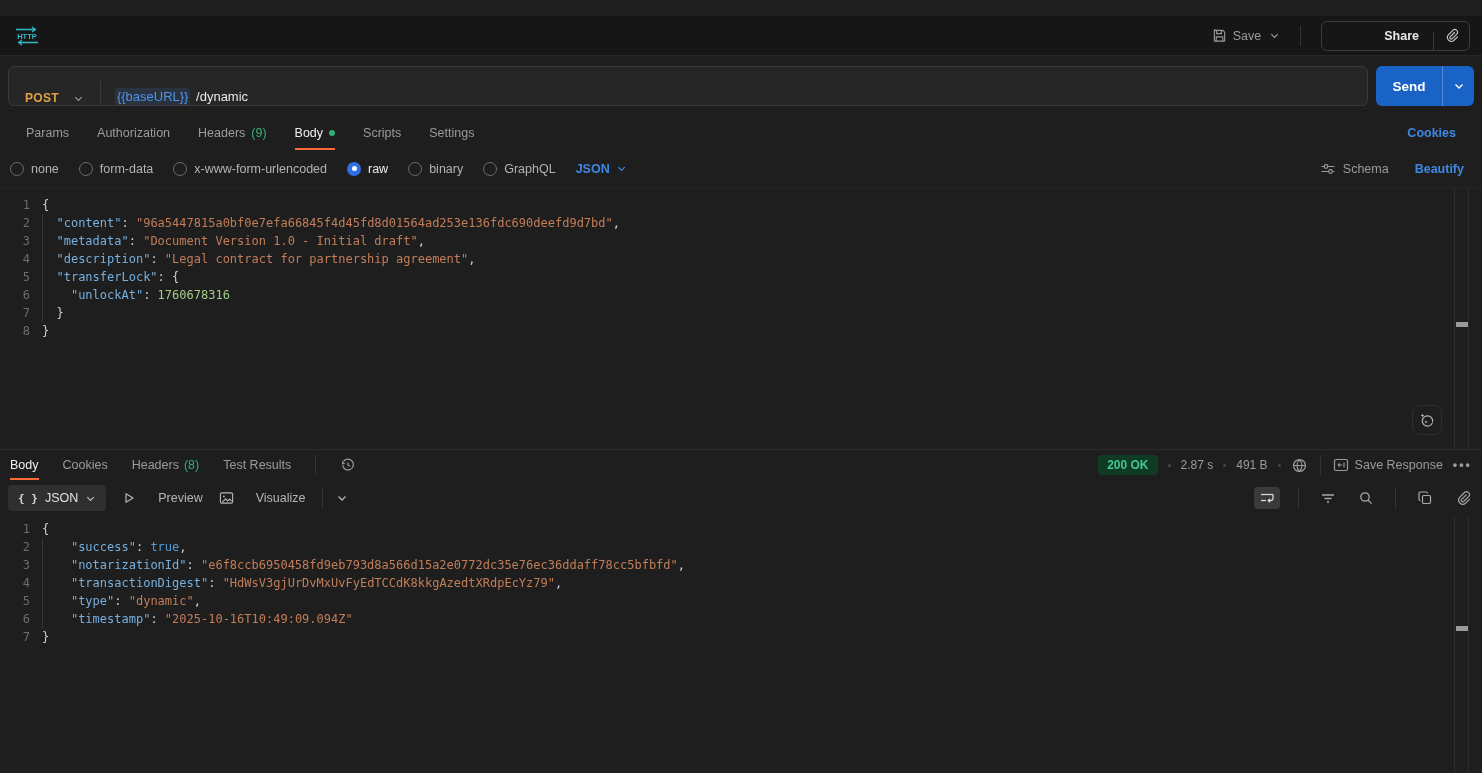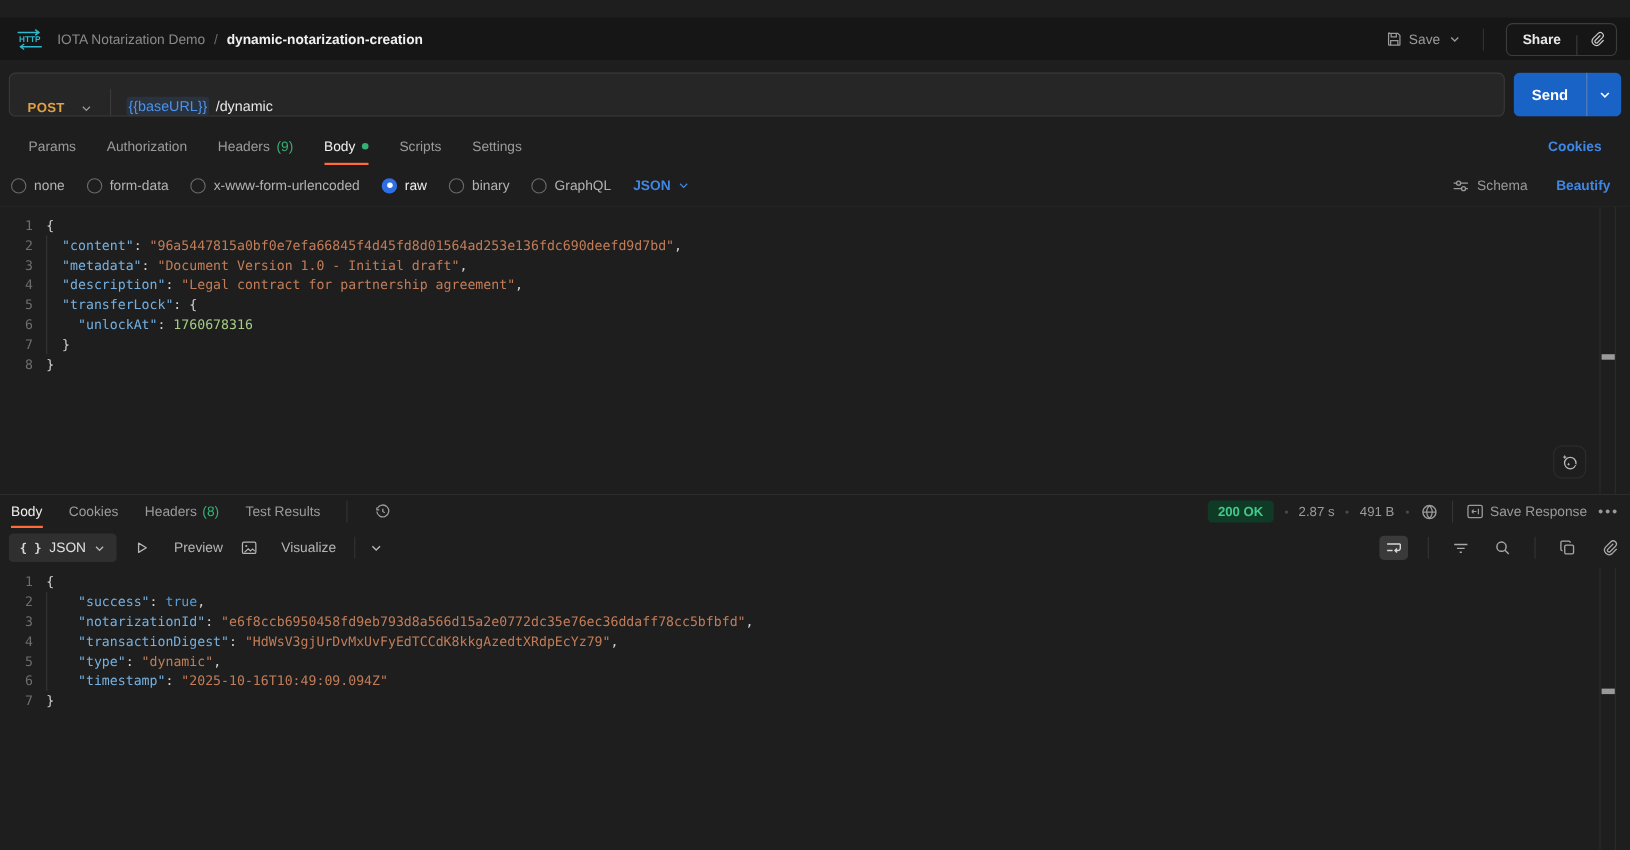--- a/index.html
+++ b/index.html
@@ -15,21 +15,21 @@
   
   .hdr { height:40px; flex:0 0 40px; background:#161616; border-bottom:1px solid #262626;
          display:flex; align-items:center; padding:0 12px; gap:10px;margin-top:16px; }
   .http-badge { width:30px; height:22px; display:flex; align-items:center; justify-content:center; }
   .crumb-parent { color:#8a8a8a; }
   .crumb-sep { color:#6a6a6a; }
   .crumb-cur { color:#f0f0f0; font-weight:700; }
   .hdr-spacer { flex:1; }
   .hdr-btn { display:flex; align-items:center; gap:6px; color:#9a9a9a; cursor:pointer; }
   .vdiv { width:1px; height:20px; background:#343434; margin:0 10px; }
-  .share-group { display:flex; align-items:flex-end; border:1px solid #3c3c3c; border-radius:6px; height:30px; overflow:hidden; }
+  .share-group { display:flex; align-items:flex-end; border:1px solid #3c3c3c; border-radius:6px; height:30px; overflow:hidden;padding-left:48px; }
   .share-main { padding:0 14px; color:#e8e8e8; font-weight:600; display:flex; align-items:center; height:100%; }
   .share-sep { width:1px; height:18px; background:#3c3c3c; }
   .share-link { padding:0 10px; display:flex; align-items:center; height:100%; }
 
   
   .reqbar { height:60px; flex:0 0 60px; display:flex; align-items:center; padding:0 8px; gap:8px; }
   .urlbox { flex:1; height:40px; background:#262626; border:1px solid #3a3a3a; border-radius:6px;
             display:flex; align-items:flex-end; }
   .method { display:flex; align-items:center; gap:14px; padding:0 16px; cursor:pointer; }
   .method-label { color:#e0a146; font-weight:700; font-size:12px; letter-spacing:.3px; }
@@ -113,25 +113,20 @@
 <div class="app">
 
   <div class="hdr">
     <span class="http-badge">
       <svg width="28" height="22" viewBox="0 0 28 22">
         <path d="M3 4.5h19m-3-2.5l3.4 2.5-3.4 2.5" fill="none" stroke="#30b8cc" stroke-width="1.3"></path>
         <path d="M25 17.5H6m3 2.5l-3.4-2.5 3.4-2.5" fill="none" stroke="#30b8cc" stroke-width="1.3"></path>
         <text x="14" y="13.5" text-anchor="middle" font-size="7.5" font-weight="bold" fill="#30b8cc" font-family="Liberation Sans, sans-serif">HTTP</text>
       </svg>
     </span>
-    <span style="display:flex; gap:8px; align-items:center;">
-      <span class="crumb-parent">IOTA Notarization Demo</span>
-      <span class="crumb-sep">/</span>
-      <span class="crumb-cur">dynamic-notarization-creation</span>
-    </span>
     <span class="hdr-spacer"></span>
     <span class="hdr-btn">
       <span>
         <svg width="15" height="15" viewBox="0 0 16 16">
             <path d="M3 2.5h8.5L13.5 4.5v9a.5.5 0 0 1-.5.5H3a.5.5 0 0 1-.5-.5v-11a.5.5 0 0 1 .5-.5z" fill="none" stroke="#9a9a9a" stroke-width="1.2"></path>
             <path d="M5 2.5v3.5h5V2.5M4.5 14v-4.5h7V14" fill="none" stroke="#9a9a9a" stroke-width="1.2"></path>
           </svg>
       </span>
       <span>Save</span>
     </span>

